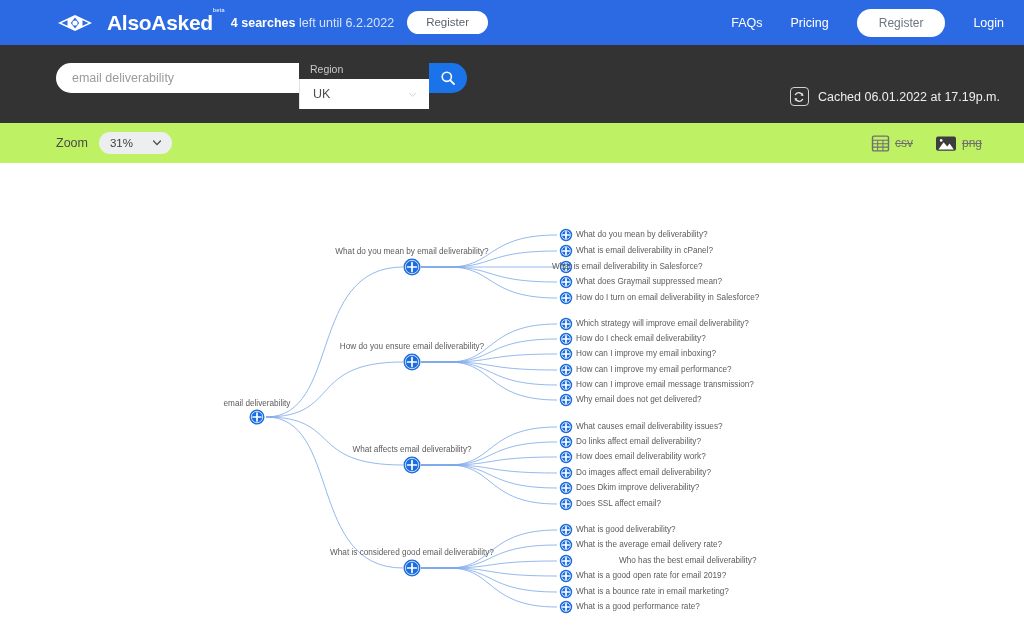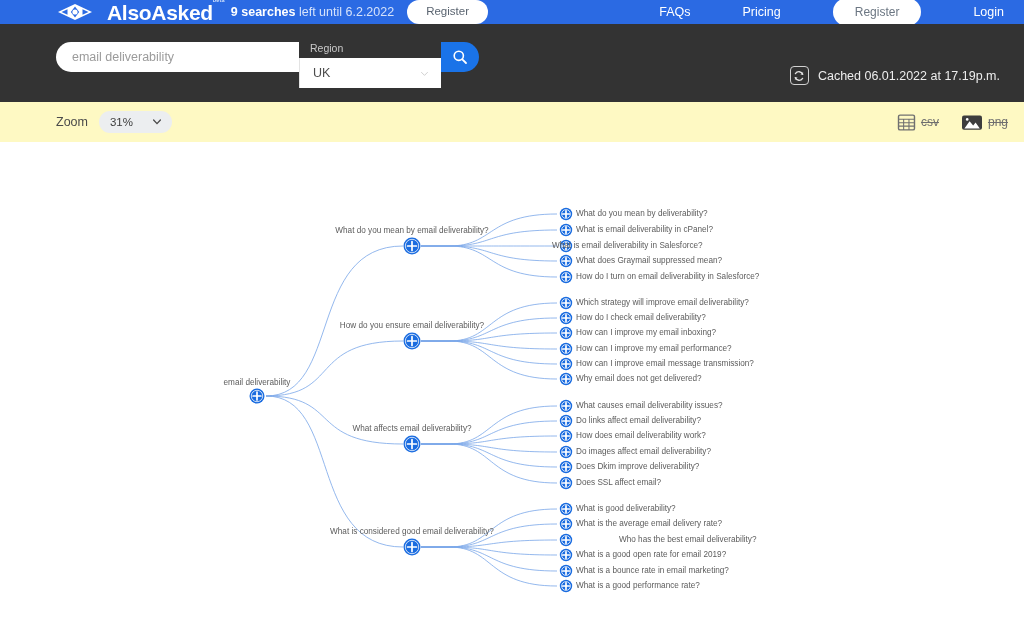--- a/index.html
+++ b/index.html
@@ -8,21 +8,21 @@
   body {
     width:1024px; height:631px;
     font-family:"Liberation Sans", sans-serif;
     background:#ffffff;
     overflow:hidden;
     -webkit-font-smoothing:antialiased;
   }
 
   
   .topbar {
-    height:24px; background:#2b6ae3;
+    height:45px; background:#2b6ae3;
     display:flex; align-items:center;
     padding:0 20px 0 52px;
     position:relative;
   }
   .brand { display:flex; align-items:center; gap:9px; }
   .logo-mark { width:46px; height:18px; display:block; }
   .brand-name {
     color:#fff; font-size:21px; font-weight:700; letter-spacing:-0.3px;
     position:relative; line-height:1;
   }
@@ -37,21 +37,21 @@
   .btn-register-pill {
     margin-left:13px;
     background:#ffffff; color:#5a6470;
     font-size:11.5px; border:none; border-radius:20px;
     padding:6px 19px; cursor:pointer; line-height:1;
   }
   .topnav {
     margin-left:auto; display:flex; align-items:center; gap:28px;
   }
   .topnav a {
-    color:#ffffff; font-size:12.5px; text-decoration:none; white-space:nowrap;margin-left:24px;
+    color:#ffffff; font-size:12.5px; text-decoration:none; white-space:nowrap;
   }
   .topnav a.pill {
     background:#ffffff; color:#6b7682; border-radius:20px;
     padding:7px 22px; font-size:12px;
   }
 
   
   .searchbar {
     height:78px; background:#333333;
     display:flex; align-items:flex-end;
@@ -71,40 +71,40 @@
     font-family:"Liberation Sans", sans-serif;
     color:#8a8a8a; background:#fff;
   }
   .q-input::placeholder { color:#9b9b9b; }
   .sel {
     width:133px; height:30px; background:#fff;
     border:none; border-left:1px solid #e3e3e3;
     display:flex; align-items:center; justify-content:space-between;
     padding:0 12px 0 13px; font-size:12.5px; color:#4c4c4c; cursor:pointer;
   }
-  .sel.region { width:142px; }
+  .sel.region { width:130px; }
   .caret { width:9px; height:9px; flex:none; opacity:.45; }
   .search-go {
     width:38px; height:30px; background:#1a73e8;
     border:none; border-radius:0 16px 16px 0;
     display:flex; align-items:center; justify-content:center; cursor:pointer;
   }
   .cached {
     margin-left:auto; display:flex; align-items:center; gap:9px;
     color:#ededed; font-size:12.5px; padding-bottom:3px;
   }
   .cached-icon {
     width:19px; height:19px; border:1.4px solid #d2d2d2; border-radius:4px;
     display:flex; align-items:center; justify-content:center;
   }
 
   
   .toolbar {
     height:40px; display:flex; align-items:center;
-    padding:0 16px 0 56px; background:#fef9c3;
+    padding:0 42px 0 56px; background:#bef264;
   }
   .zoom-label { font-size:12.5px; color:#4a4a4a; }
   .zoom-pill {
     margin-left:11px; background:#eceef0; color:#3d3d3d;
     border:none; border-radius:13px; font-size:11.5px;
     padding:5px 11px; display:flex; align-items:center; gap:20px; cursor:pointer;
     font-family:"Liberation Sans", sans-serif;
   }
   .exports { margin-left:auto; display:flex; align-items:center; gap:22px; }
   .export-btn {
@@ -134,21 +134,21 @@
       <path d="M9.5 9 L15.5 6.2 L15.5 11.8 Z" fill="#2b6ae3"></path>
       <path d="M36.5 9 L30.5 6.2 L30.5 11.8 Z" fill="#2b6ae3"></path>
     </svg>
     <span class="brand-name">
       <span>AlsoAsked</span>
       <span class="brand-beta">beta</span>
     </span>
   </div>
 
   <div class="searches-left">
-    <b>9 searches</b><span> left until 6.2.2022</span>
+    <b>4 searches</b><span> left until 6.2.2022</span>
   </div>
 
   <button class="btn-register-pill">Register</button>
 
   <nav class="topnav">
     <a href="#">FAQs</a>
     <a href="#">Pricing</a>
     <a href="#" class="pill">Register</a>
     <a href="#">Login</a>
   </nav>

